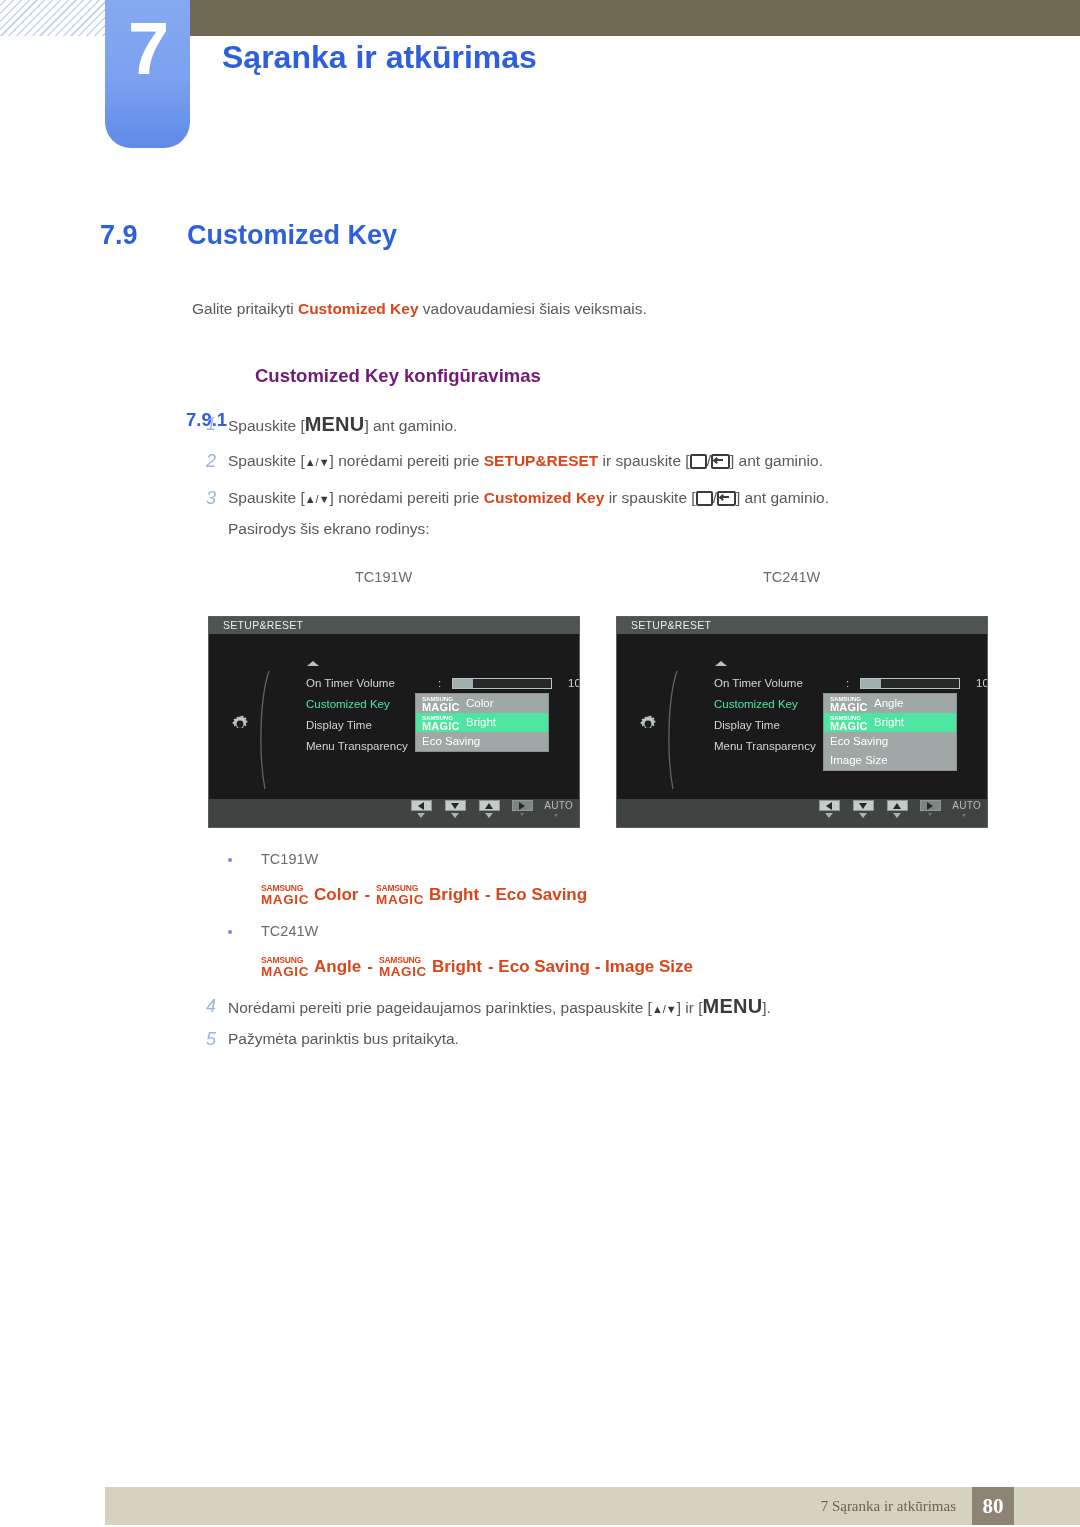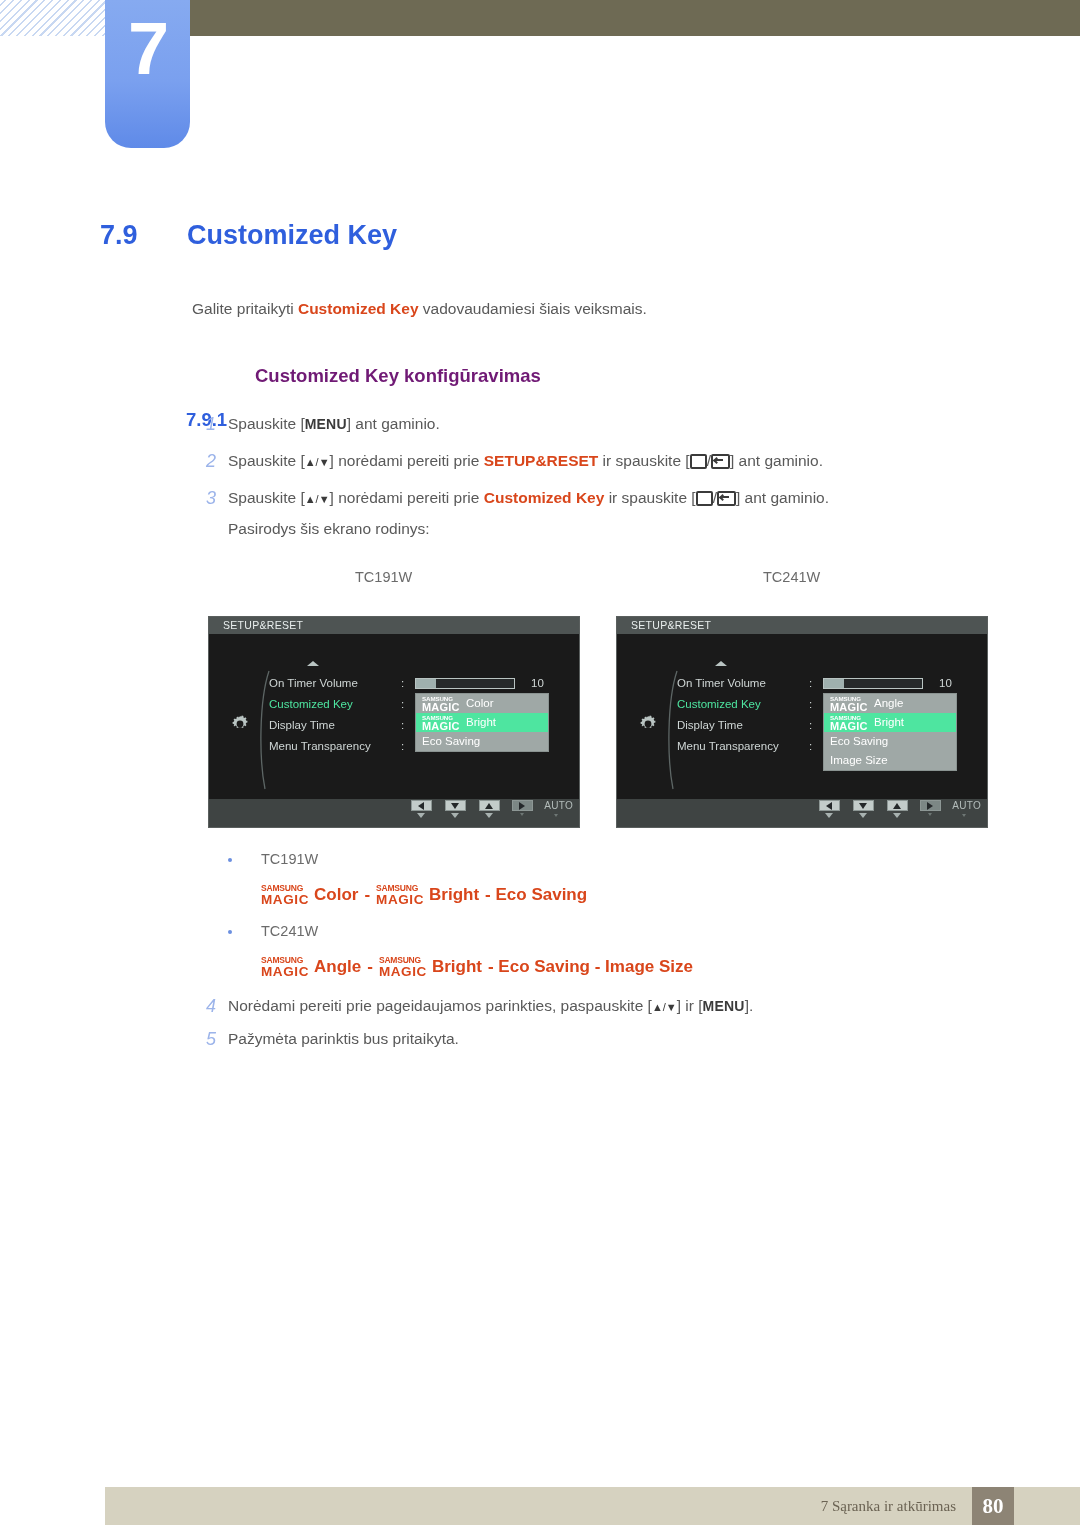--- a/index.html
+++ b/index.html
@@ -133,21 +133,21 @@
   .step-body {
     position: absolute;
     left: 228px;
     font-size: 15.5px;
     line-height: 22px;
     color: #595959;
     white-space: nowrap;
   }
   .keycap {
     font-weight: bold;
-    font-size: 14px;
+    font-size: 20px;
     color: #3b3b3b;
     letter-spacing: 0.2px;
   }
   .arrows {
     font-size: 11px;
     letter-spacing: 0px;
     color: #3b3b3b;
   }
   
   .glyph-wrap {
@@ -253,20 +253,21 @@
     border-bottom: 5px solid #b9c4c2;
   }
   .osd-rows {
     position: absolute;
     left: 60px; top: 56px;
     width: 310px;
   }
   .osd-row {
     position: relative;
     height: 21px;
+    margin-left: 37px;
   }
   .osd-row-label {
     position: absolute;
     left: 0; top: 0;
     font-size: 11.5px;
     line-height: 21px;
     color: #cfd6d5;
     white-space: nowrap;
   }
   .osd-row-label.active { color: #4ee5a0; }
@@ -502,20 +503,21 @@
 </style>
 </head>
 <body>
 
 <div id="header">
   <div id="hatch"></div>
   <div id="olive-bar"></div>
   <div id="chapter-tab">
     <div id="chapter-number">7</div>
   </div>
+  <div id="chapter-title">Sąranka ir atkūrimas</div>
 </div>
 
 <div id="sec-num">7.9</div>
 <div id="sec-title">Customized Key</div>
 
 <div id="intro">
   <span>Galite pritaikyti </span><span class="hl-orange">Customized Key</span><span> vadovaudamiesi šiais veiksmais.</span>
 </div>
 
 <div id="sub-num">7.9.1</div>

